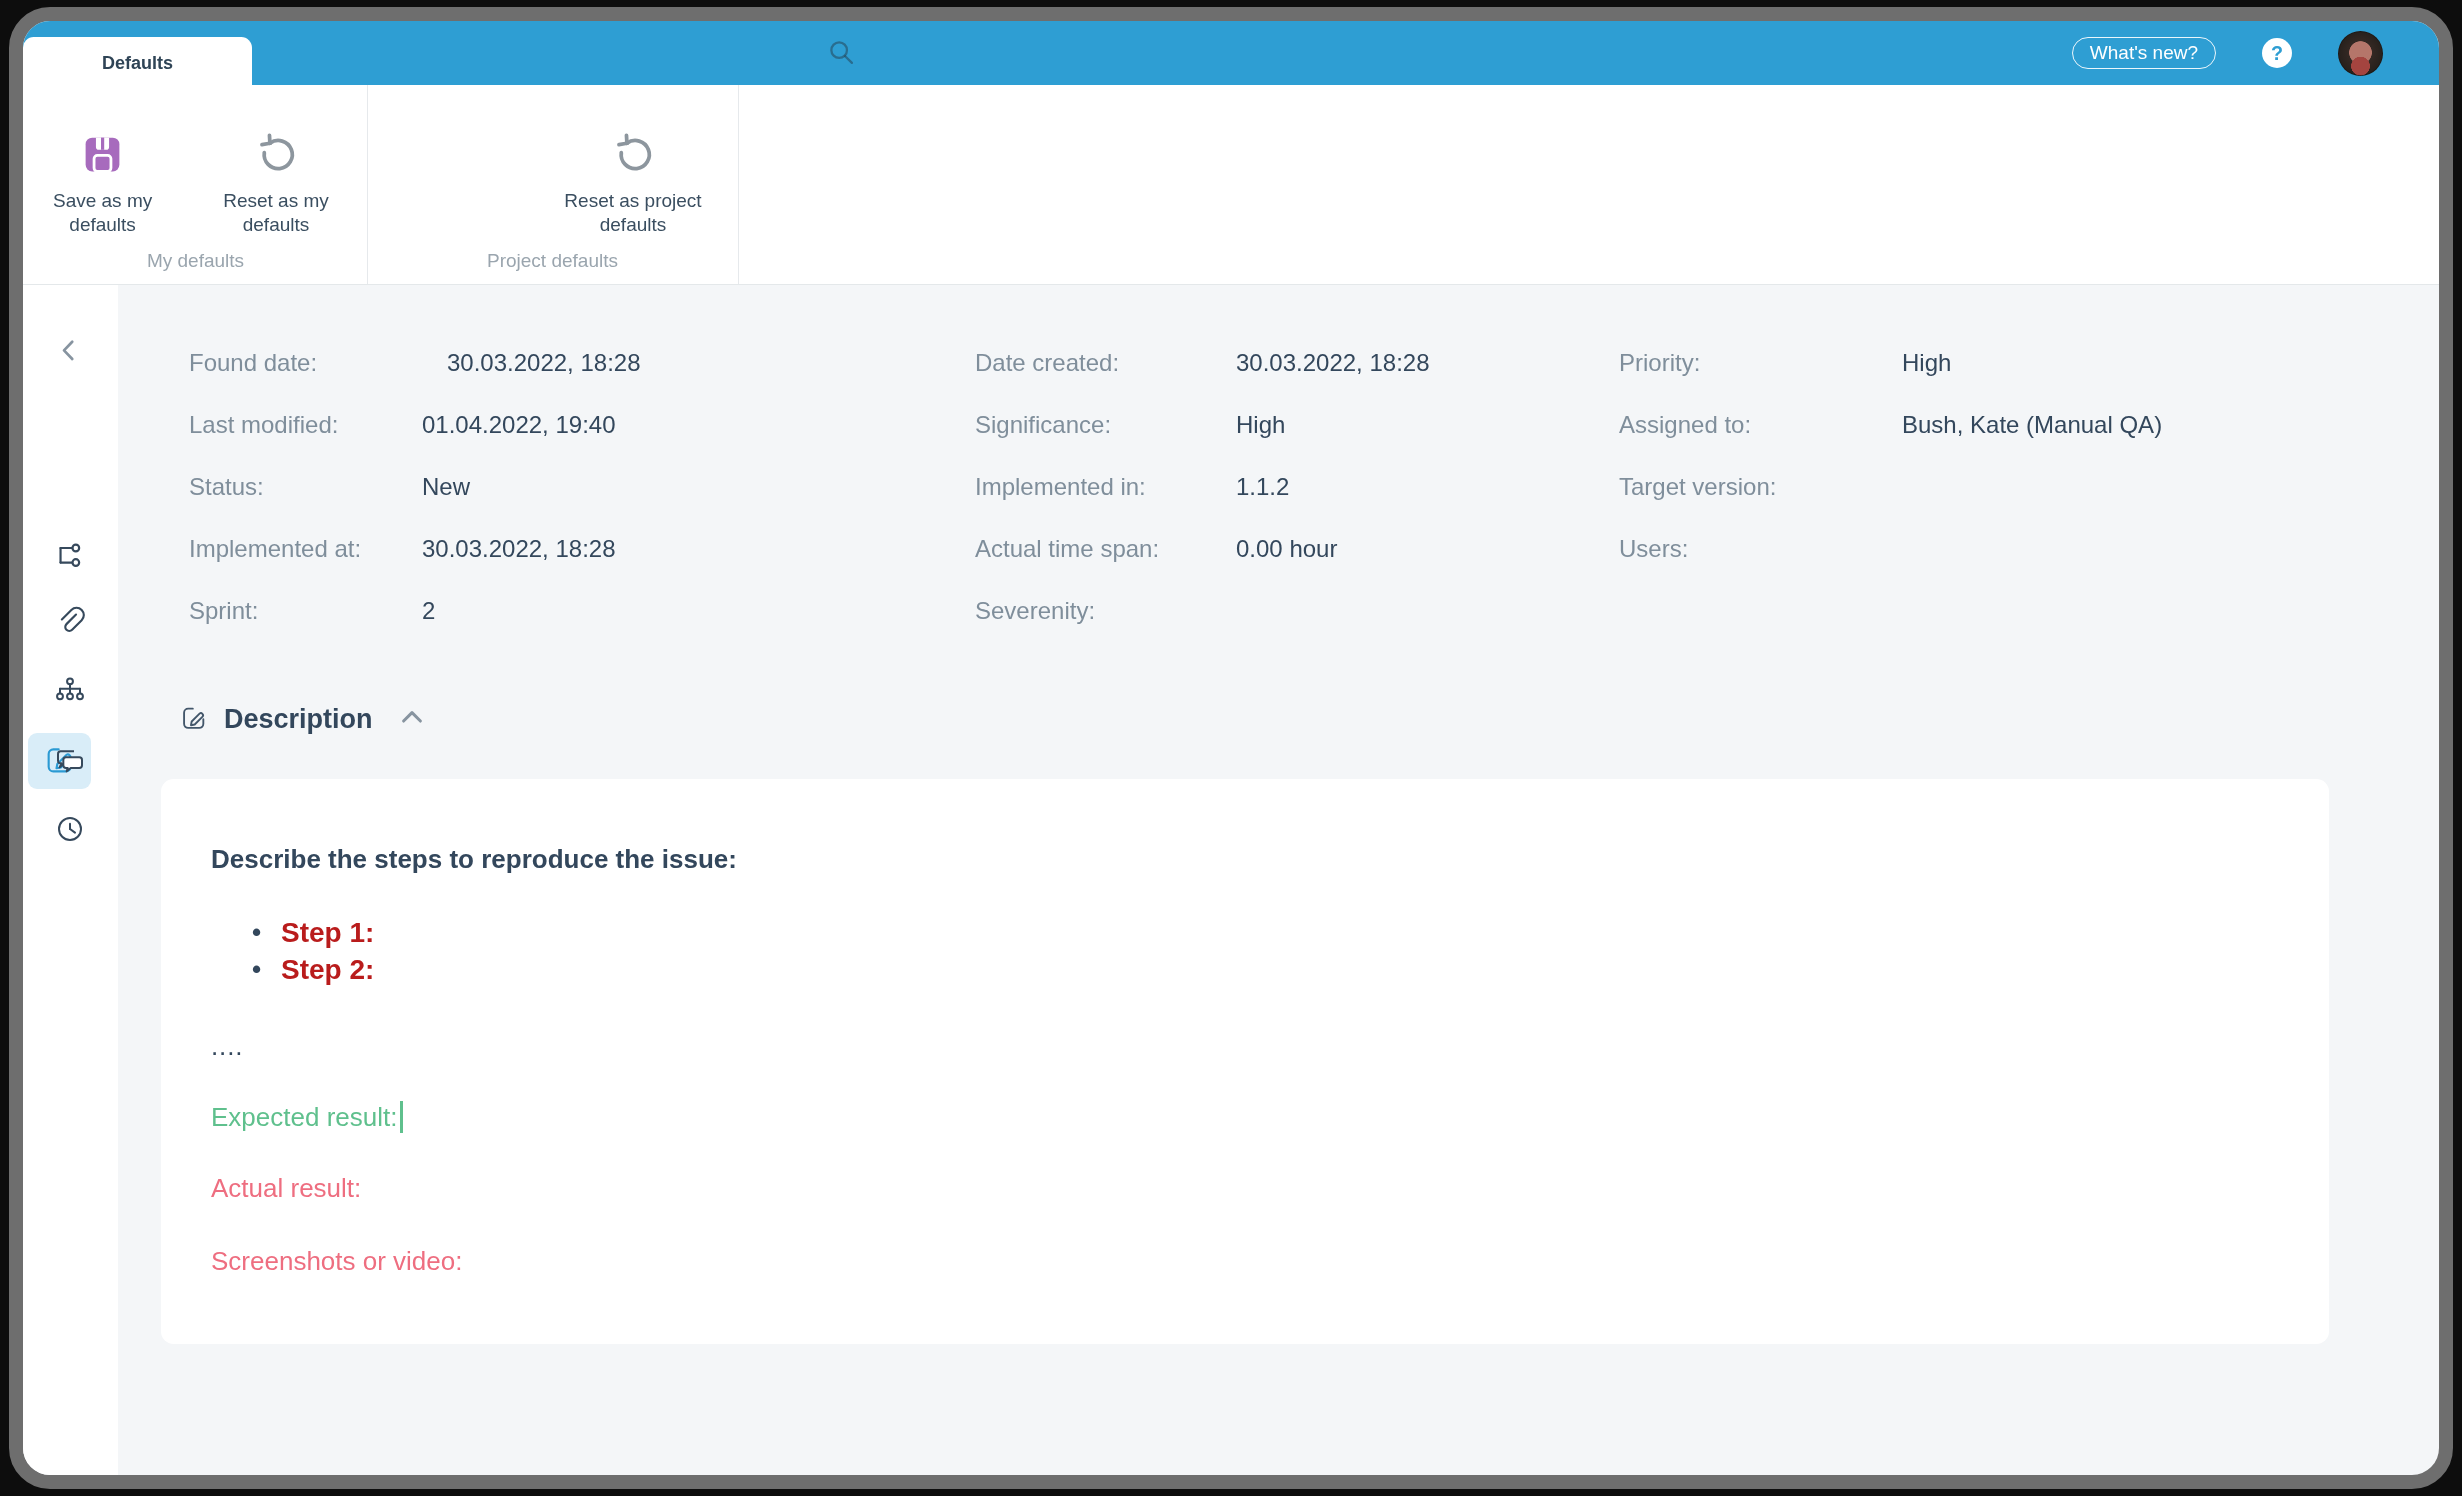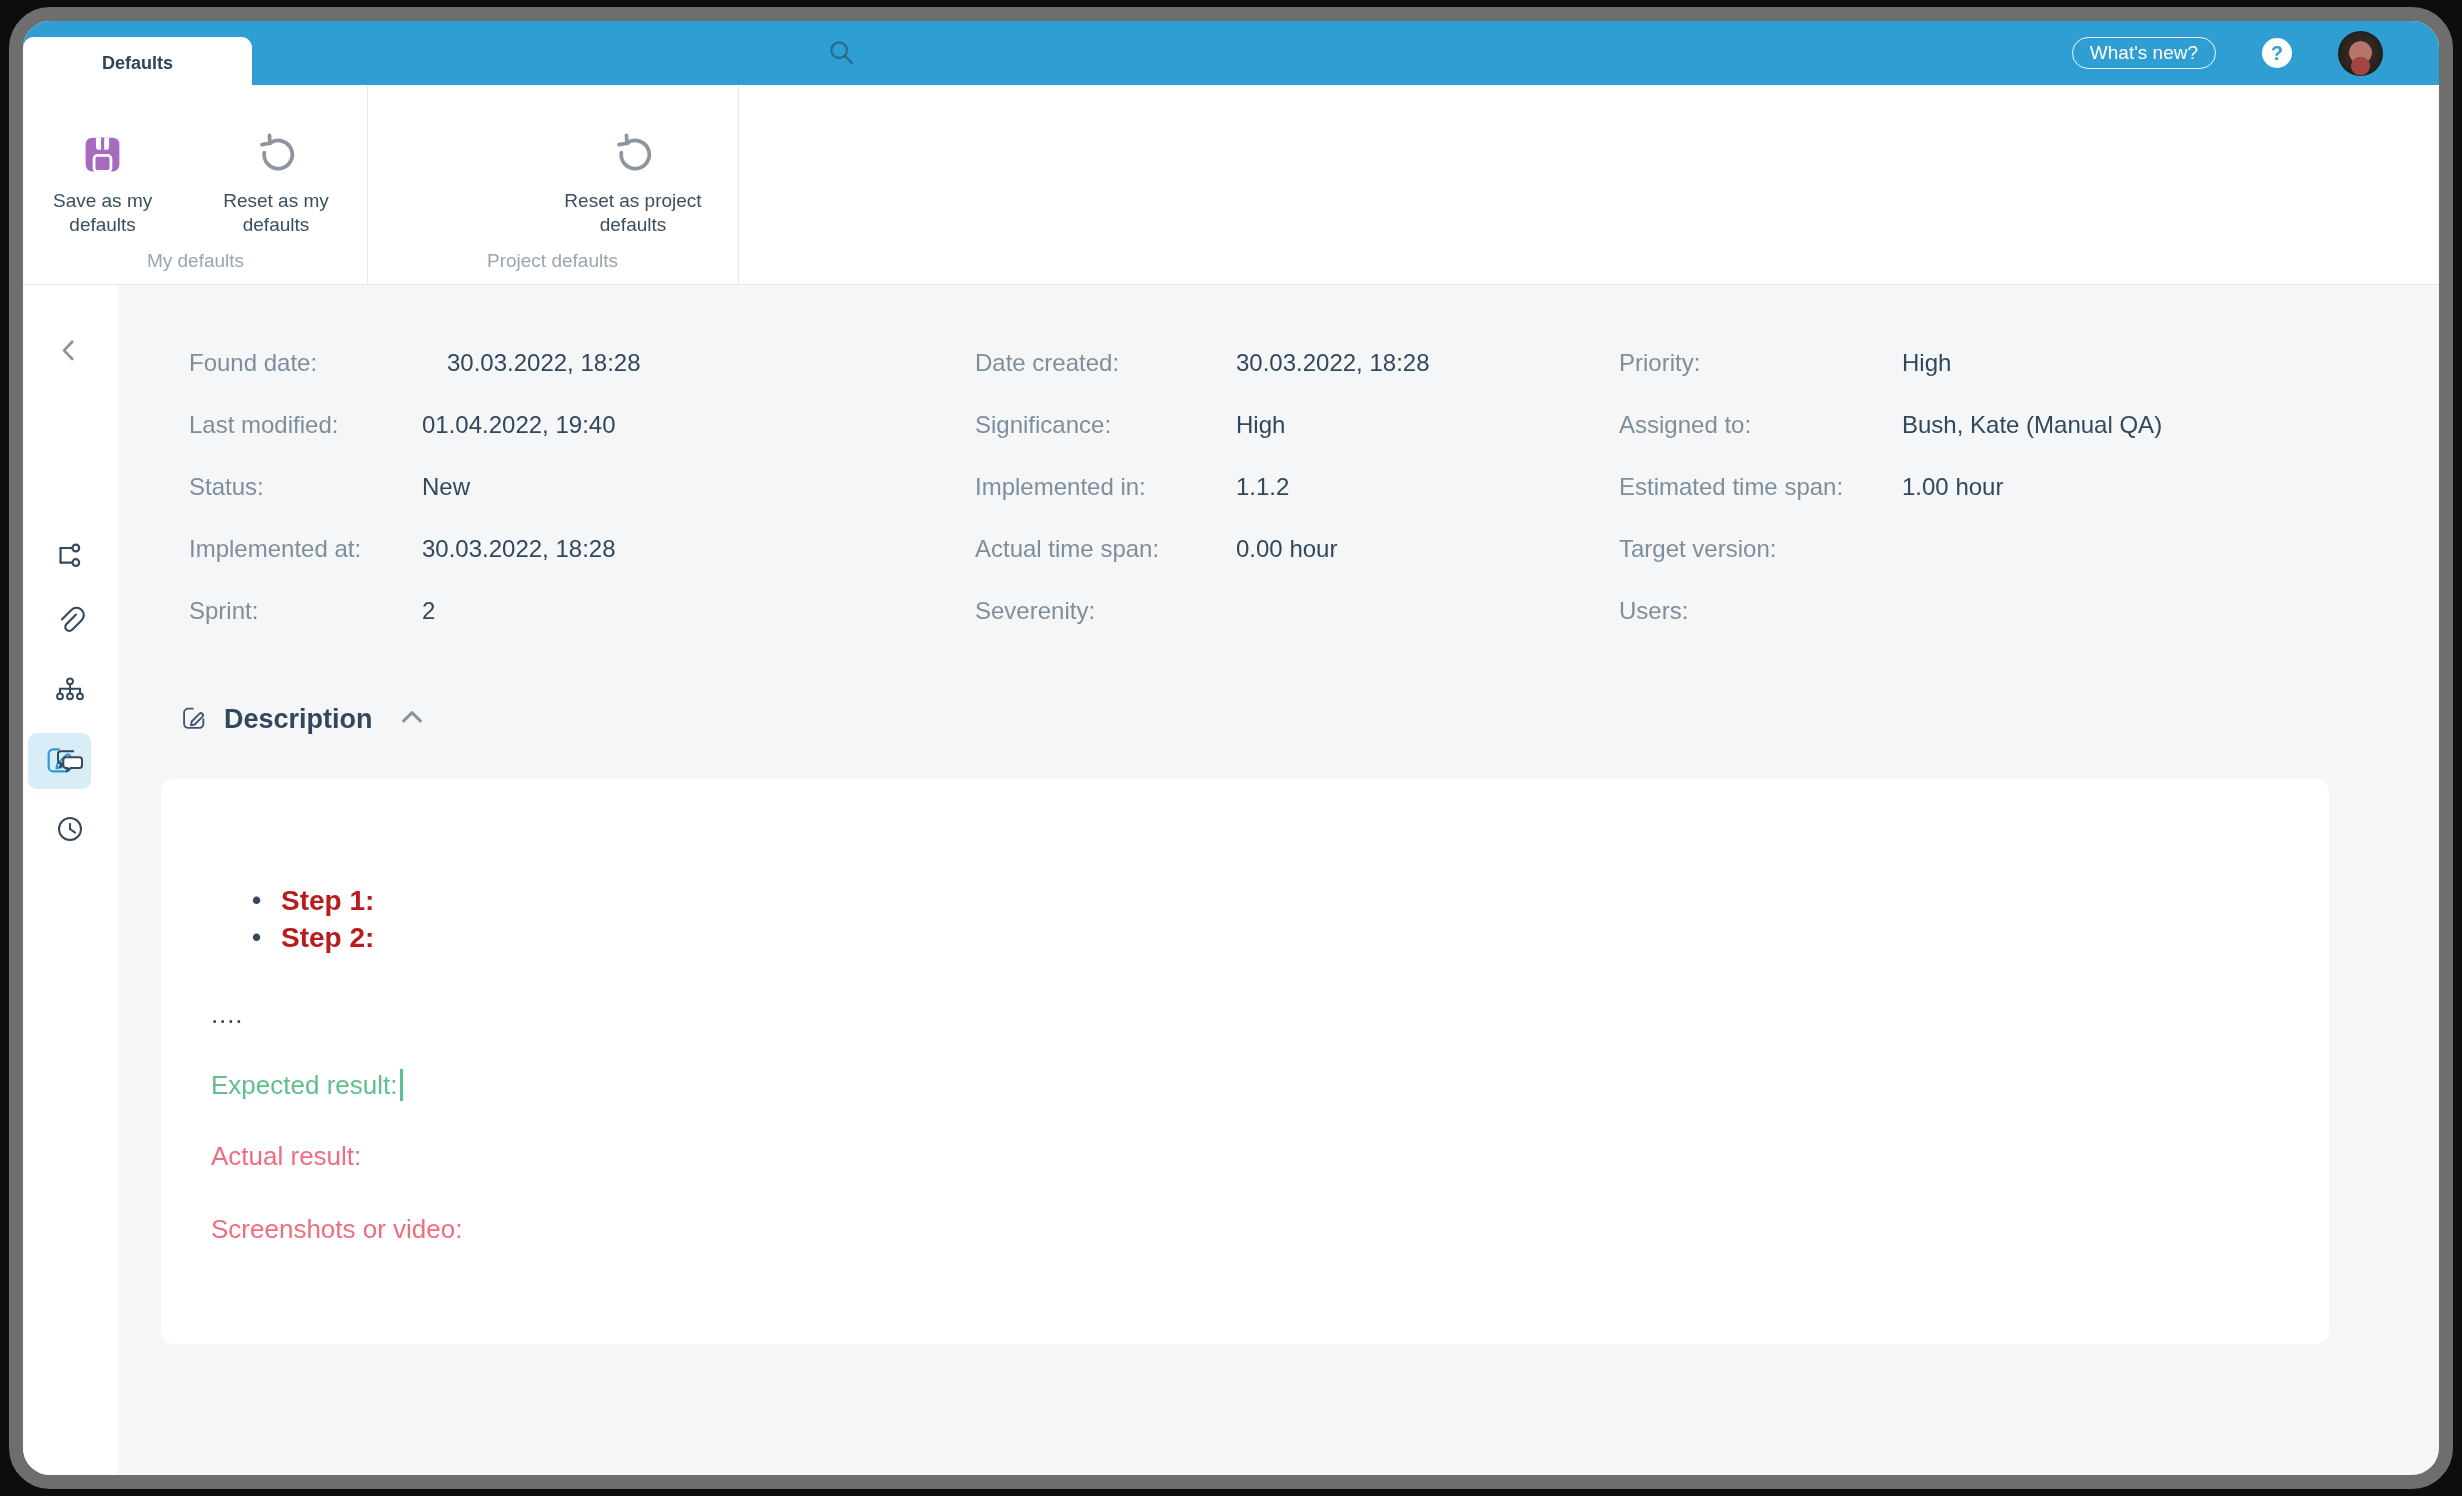--- a/index.html
+++ b/index.html
@@ -315,24 +315,20 @@
         <div class="fcol fc3">
           <div class="frow">
               <span class="flabel">Priority:</span>
               <span class="fvalue">High</span>
             </div>
           <div class="frow">
               <span class="flabel">Assigned to:</span>
               <span class="fvalue">Bush, Kate (Manual QA)</span>
             </div>
           <div class="frow">
-              <span class="flabel">Estimated time span:</span>
-              <span class="fvalue">1.00 hour</span>
-            </div>
-          <div class="frow">
               <span class="flabel">Target version:</span>
               <span class="fvalue"></span>
             </div>
           <div class="frow">
               <span class="flabel">Users:</span>
               <span class="fvalue"></span>
             </div>
         </div>
       </div>
 
@@ -345,20 +341,21 @@
         </span>
         <span class="desc-title">Description</span>
         <button class="desc-collapse">
           <svg width="28" height="23" viewBox="0 0 31 26" fill="none" stroke="#8794a0" stroke-width="3.4" stroke-linecap="round" stroke-linejoin="round">
             <path d="M6 17 L15.5 7.5 L25 17"></path>
           </svg>
         </button>
       </div>
 
       <div class="card">
+        <div class="ed-heading">Describe the steps to reproduce the issue:</div>
         <ul class="ed-list">
           <li>Step 1:</li>
           <li>Step 2:</li>
         </ul>
         <div class="ed-line ed-dots">....</div>
         <div class="ed-line ed-green">
           <span>Expected result:</span>
           <span class="caret"></span>
         </div>
         <div class="ed-line ed-red">Actual result:</div>

